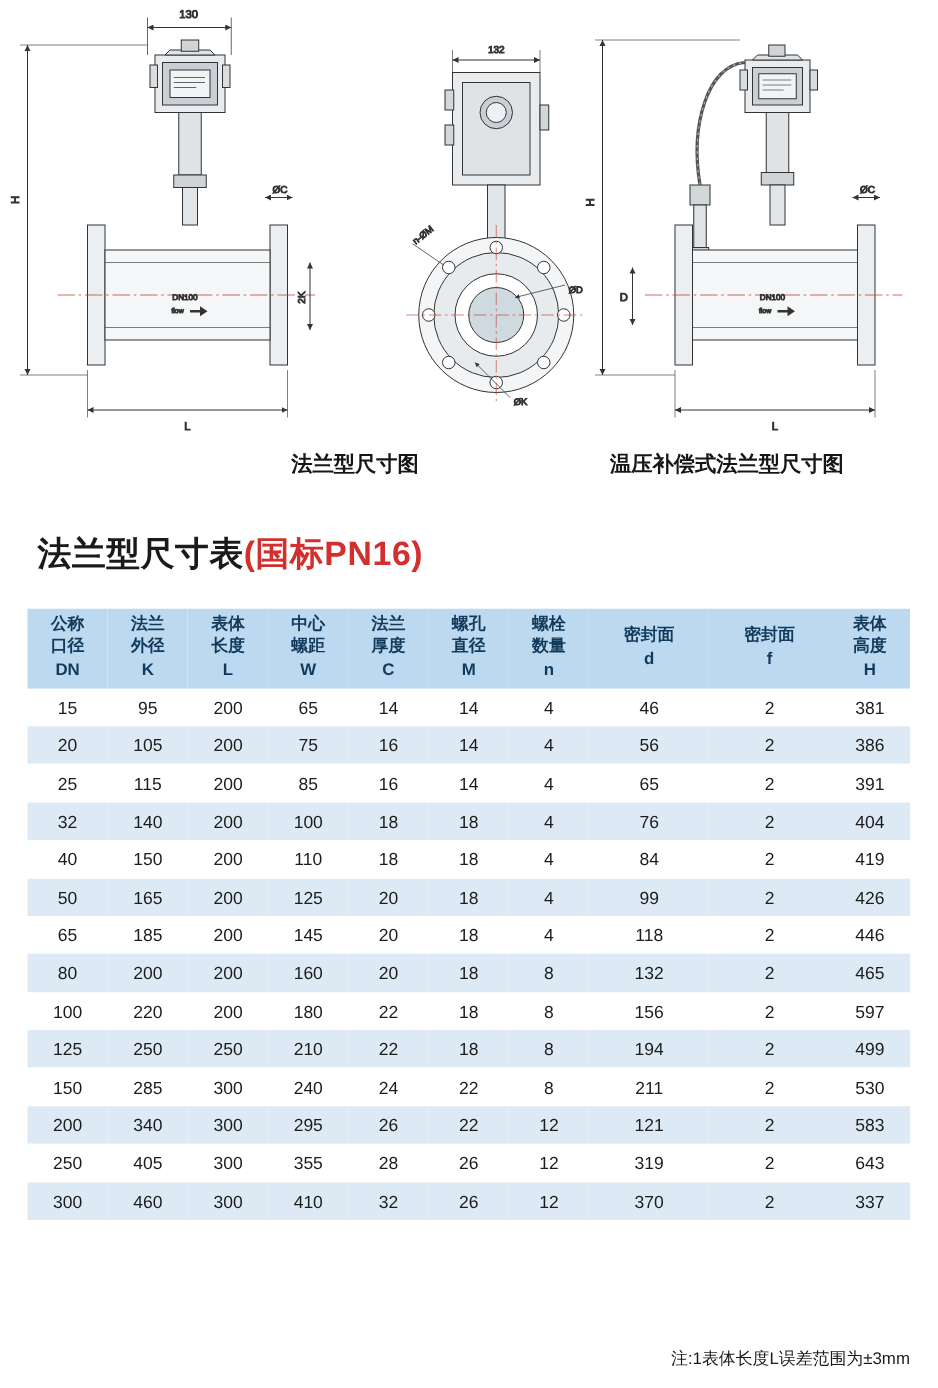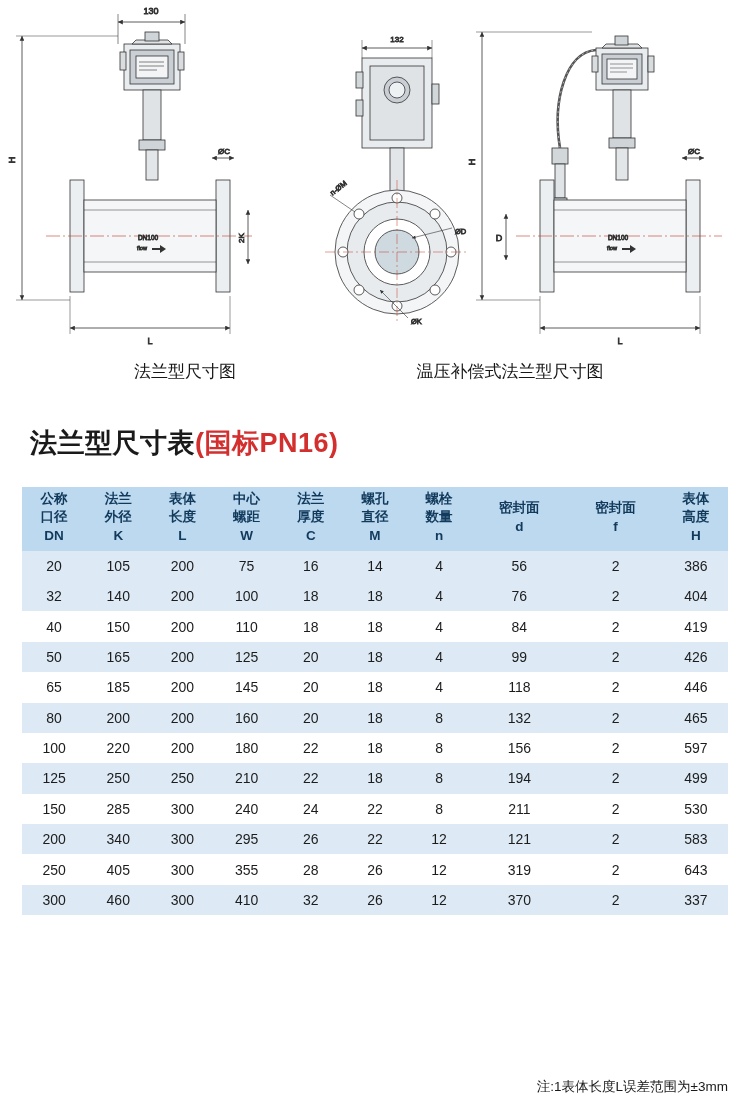--- a/index.html
+++ b/index.html
@@ -15,22 +15,22 @@
     position:relative;
     width:750px;height:395px;
   }
   svg.dwg{display:block;}
   .cap-row{
     position:absolute;
     top:360px;left:0;width:750px;
     display:flex;
   }
   .cap{
-    font-size:17px;font-weight:normal;color:#161616;
-    text-align:center;
+    font-size:17px;font-weight:bold;color:#161616;
+    text-align:right;
   }
   .cap1{width:300px;margin-left:35px;}
   .cap2{width:330px;margin-left:10px;}
 
   .title{
     position:absolute;
     top:425px;left:30px;
     font-size:27px;font-weight:bold;
     letter-spacing:0.5px;
   }
@@ -283,31 +283,55 @@
         <span class="en">f</span>
       </th>
       <th>
         <span class="cn">表体</span>
         <span class="cn">高度</span>
         <span class="en">H</span>
       </th>
     </tr>
   </thead>
   <tbody>
+    <tr class="plain">
+      <td>15</td>
+      <td>95</td>
+      <td>200</td>
+      <td>65</td>
+      <td>14</td>
+      <td>14</td>
+      <td>4</td>
+      <td>46</td>
+      <td>2</td>
+      <td>381</td>
+    </tr>
     <tr class="alt">
       <td>20</td>
       <td>105</td>
       <td>200</td>
       <td>75</td>
       <td>16</td>
       <td>14</td>
       <td>4</td>
       <td>56</td>
       <td>2</td>
       <td>386</td>
+    </tr>
+    <tr class="plain">
+      <td>25</td>
+      <td>115</td>
+      <td>200</td>
+      <td>85</td>
+      <td>16</td>
+      <td>14</td>
+      <td>4</td>
+      <td>65</td>
+      <td>2</td>
+      <td>391</td>
     </tr>
     <tr class="alt">
       <td>32</td>
       <td>140</td>
       <td>200</td>
       <td>100</td>
       <td>18</td>
       <td>18</td>
       <td>4</td>
       <td>76</td>

